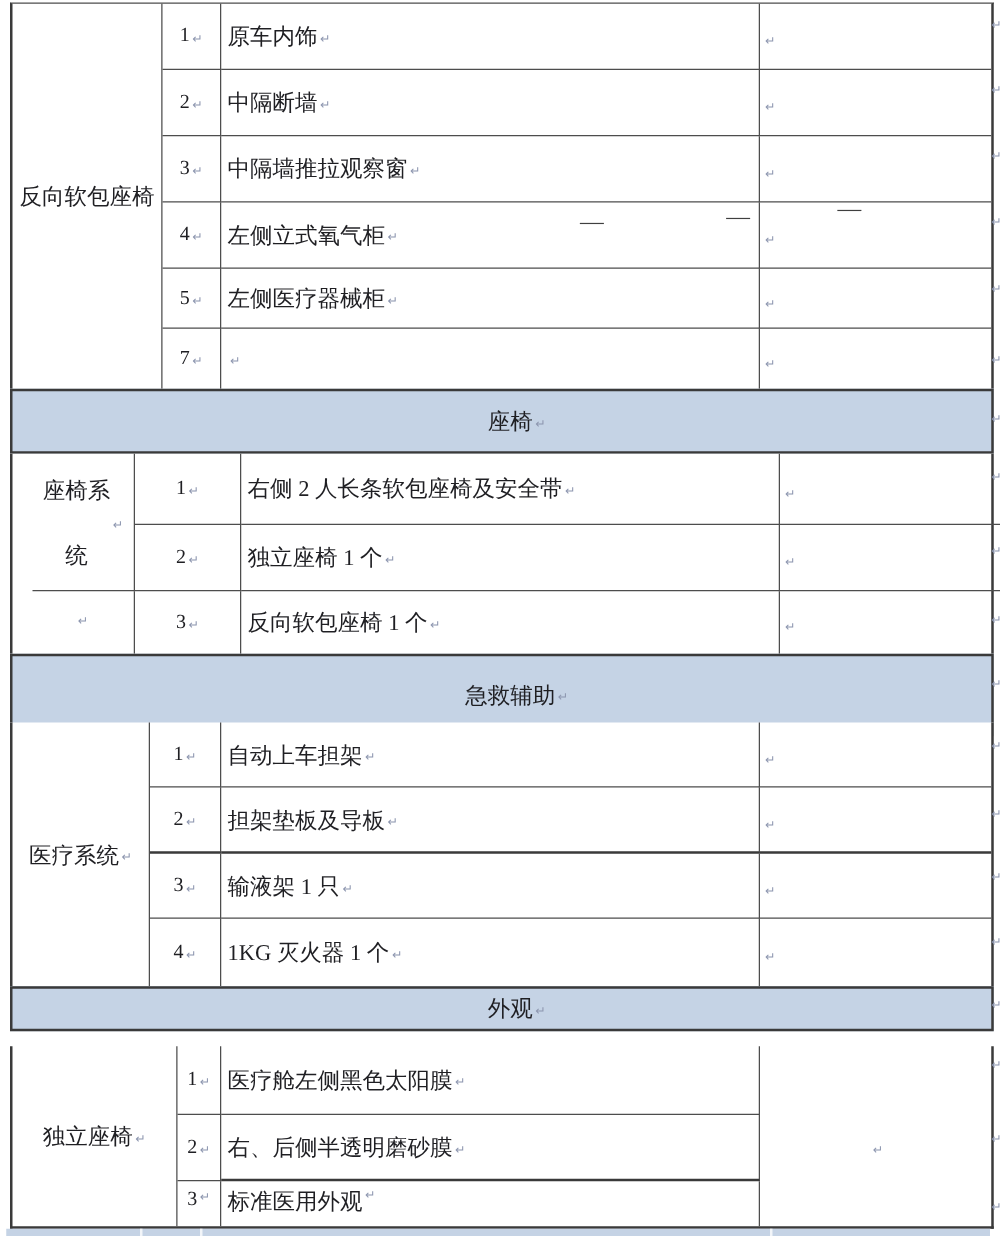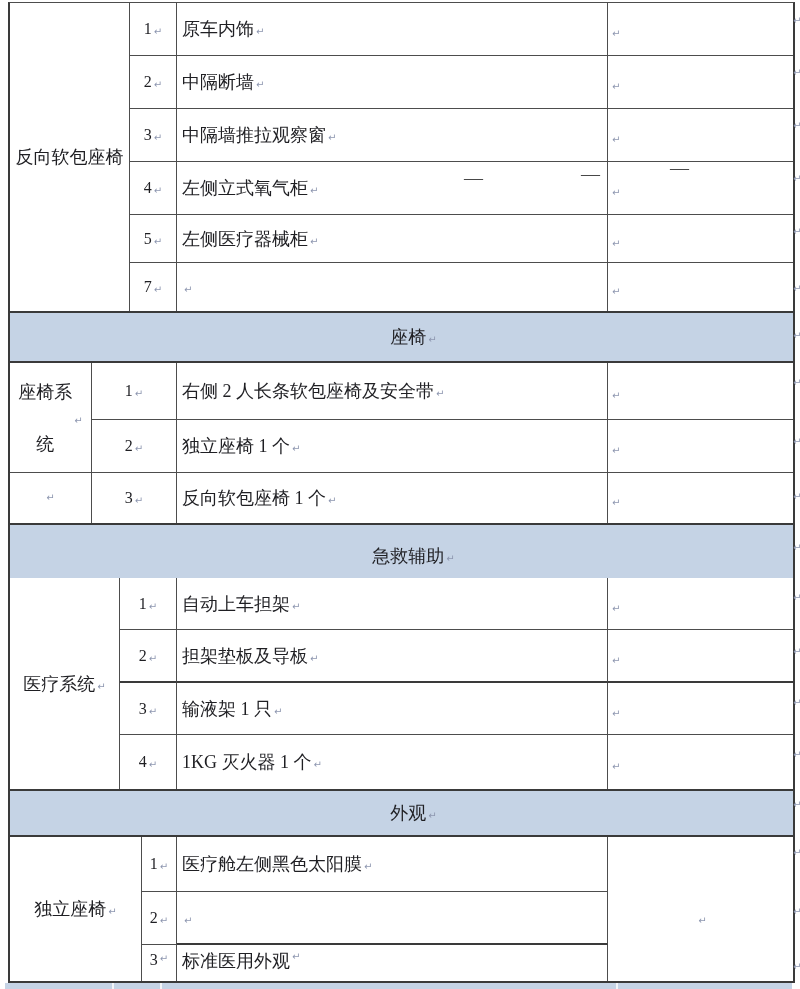--- a/index.html
+++ b/index.html
@@ -152,21 +152,21 @@
 
   <span class="dash" style="left:464px;top:168px;">—</span>
   <span class="dash" style="left:581px;top:164px;">—</span>
   <span class="dash" style="left:670px;top:158px;">—</span>
 
   <div class="hdr" style="top:311px;height:52px;">
     <span>座椅</span>
       <span class="pm pm-after">↵</span>
   </div>
 
-  <div class="sec" style="top:363px;height:160px;grid-template-columns:82px 85px 431px 185px;grid-template-rows:57px 53px 50px;">
+  <div class="sec" style="top:363px;height:160px;grid-template-columns:82px 85px 431px 185px;grid-template-rows:57px 53px 50px;padding-left:16px;">
     <div class="cell cat multiline" style="grid-row:1/3">
       <span>座椅系
 统</span><span class="pm pm-after">↵</span>
     </div>
 
     <div class="cell num">
         <span>1</span>
         <span class="pm pm-after">↵</span>
       </div>
     <div class="cell desc">
@@ -258,21 +258,21 @@
       </div>
     <div class="cell desc nb">
         <span>1KG 灭火器 1 个</span>
         <span class="pm pm-after">↵</span>
       </div>
     <div class="cell val nr nb">
         <span class="pm pm-val">↵</span>
       </div>
   </div>
 
-  <div class="hdr" style="top:789px;height:48px;">
+  <div class="hdr" style="top:789px;height:36px;">
     <span>外观</span>
       <span class="pm pm-after">↵</span>
   </div>
 
   <div class="sec" style="top:837px;height:146px;border-bottom:2px solid #3a3a3a;grid-template-columns:132px 35px 431px 185px;grid-template-rows:55px 53px 36px;">
     <div class="cell cat nb" style="grid-row:1/4">
       <span>独立座椅</span>
         <span class="pm pm-after">↵</span>
     </div>
     <div class="cell val nr nb" style="grid-column:4;grid-row:1/4;justify-content:center;">
@@ -286,20 +286,21 @@
     <div class="cell desc">
         <span>医疗舱左侧黑色太阳膜</span>
         <span class="pm pm-after">↵</span>
       </div>
 
     <div class="cell num">
         <span>2</span>
         <span class="pm pm-after">↵</span>
       </div>
     <div class="cell desc tb">
+        <span>右、后侧半透明磨砂膜</span>
         <span class="pm pm-after">↵</span>
       </div>
 
     <div class="cell num nb" style="align-items:flex-start;padding-top:6px;">
         <span>3</span>
         <span class="pm pm-after">↵</span>
       </div>
     <div class="cell desc nb" style="align-items:flex-start;padding-top:4px;">
         <span>标准医用外观</span>
         <span class="pm pm-after">↵</span>

